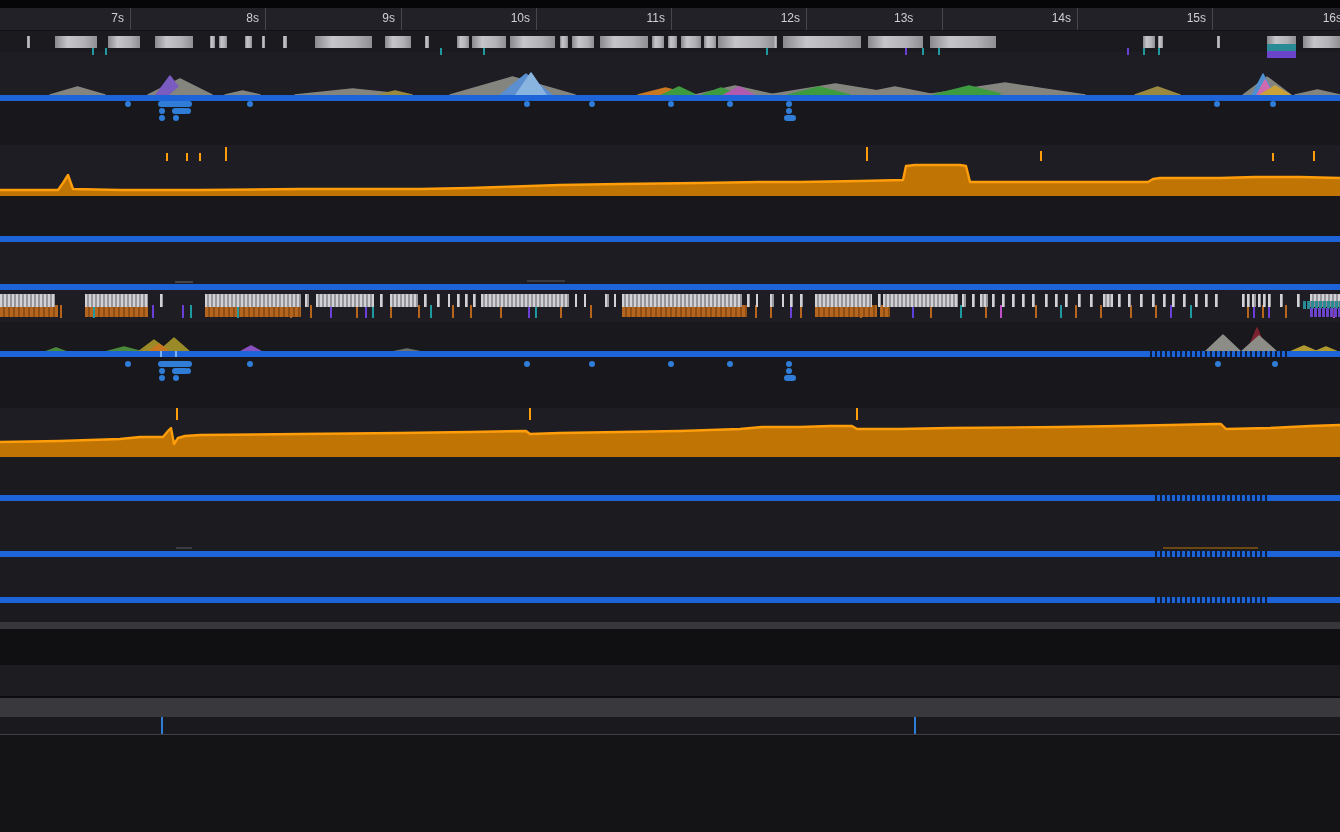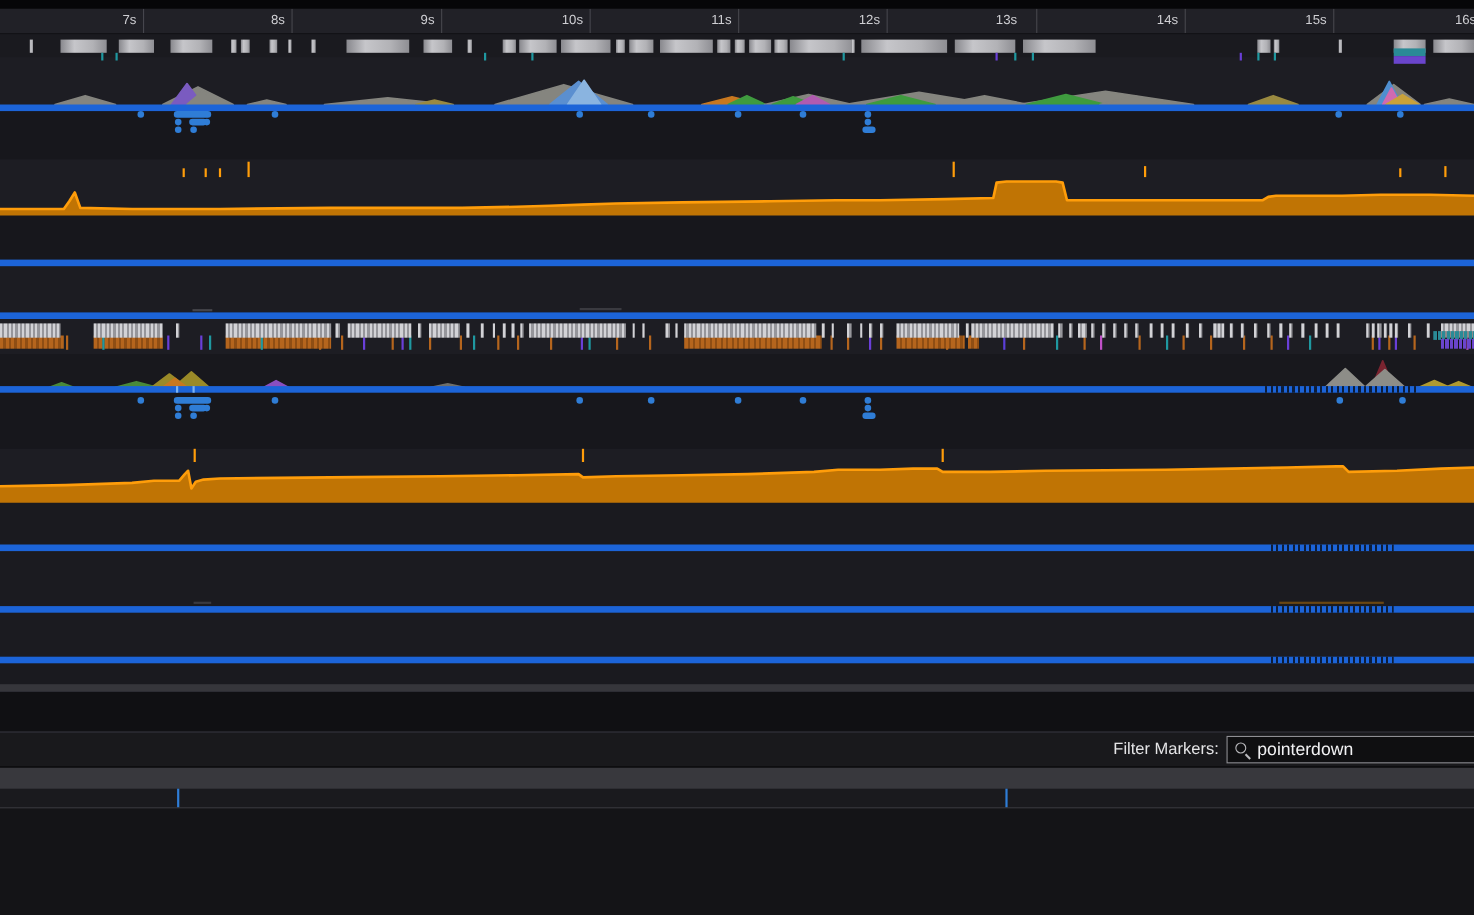--- a/index.html
+++ b/index.html
@@ -347,38 +347,31 @@
       <div class="ruler-label" style="position: absolute; left: 217px; top: 3px; width: 42px; text-align: right;">8s</div>
       <div style="position: absolute; left: 401px; top: 0px; width: 1px; height: 22px; background: rgb(70, 70, 77);"></div>
       <div class="ruler-label" style="position: absolute; left: 353px; top: 3px; width: 42px; text-align: right;">9s</div>
       <div style="position: absolute; left: 536px; top: 0px; width: 1px; height: 22px; background: rgb(70, 70, 77);"></div>
       <div class="ruler-label" style="position: absolute; left: 488px; top: 3px; width: 42px; text-align: right;">10s</div>
       <div style="position: absolute; left: 671px; top: 0px; width: 1px; height: 22px; background: rgb(70, 70, 77);"></div>
       <div class="ruler-label" style="position: absolute; left: 623px; top: 3px; width: 42px; text-align: right;">11s</div>
       <div style="position: absolute; left: 806px; top: 0px; width: 1px; height: 22px; background: rgb(70, 70, 77);"></div>
       <div class="ruler-label" style="position: absolute; left: 758px; top: 3px; width: 42px; text-align: right;">12s</div>
       <div style="position: absolute; left: 942px; top: 0px; width: 1px; height: 22px; background: rgb(70, 70, 77);"></div>
-      <div class="ruler-label" style="position: absolute; left: 894px; top: 3px; width: 42px; text-align: center;">13s</div>
+      <div class="ruler-label" style="position: absolute; left: 894px; top: 3px; width: 42px; text-align: left;">13s</div>
       <div style="position: absolute; left: 1077px; top: 0px; width: 1px; height: 22px; background: rgb(70, 70, 77);"></div>
       <div class="ruler-label" style="position: absolute; left: 1029px; top: 3px; width: 42px; text-align: right;">14s</div>
       <div style="position: absolute; left: 1212px; top: 0px; width: 1px; height: 22px; background: rgb(70, 70, 77);"></div>
       <div class="ruler-label" style="position: absolute; left: 1164px; top: 3px; width: 42px; text-align: right;">15s</div>
       <div class="ruler-label" style="position: absolute; left: 1300px; top: 3px; width: 42px; text-align: right;">16s</div>
     </div>
 
   <div id="divider-bar"></div>
   <div id="black-panel"></div>
 
-  <div id="filter-row">
-    <span id="filter-label">Filter Markers:</span>
-    <div id="search-box">
-      <span class="mag"></span>
-      <input type="text" value="pointerdown" style="">
-    </div>
-  </div>
 
   <div id="header-row"></div>
   <div id="marker-row">
       <div style="position: absolute; left: 161px; top: 0px; width: 2px; height: 17px; background: rgb(47, 125, 214);"></div>
       <div style="position: absolute; left: 914px; top: 0px; width: 2px; height: 17px; background: rgb(47, 125, 214);"></div>
     </div>
   <div id="row-border"></div>
   <div id="bottom-area"></div>
 </div>
 

